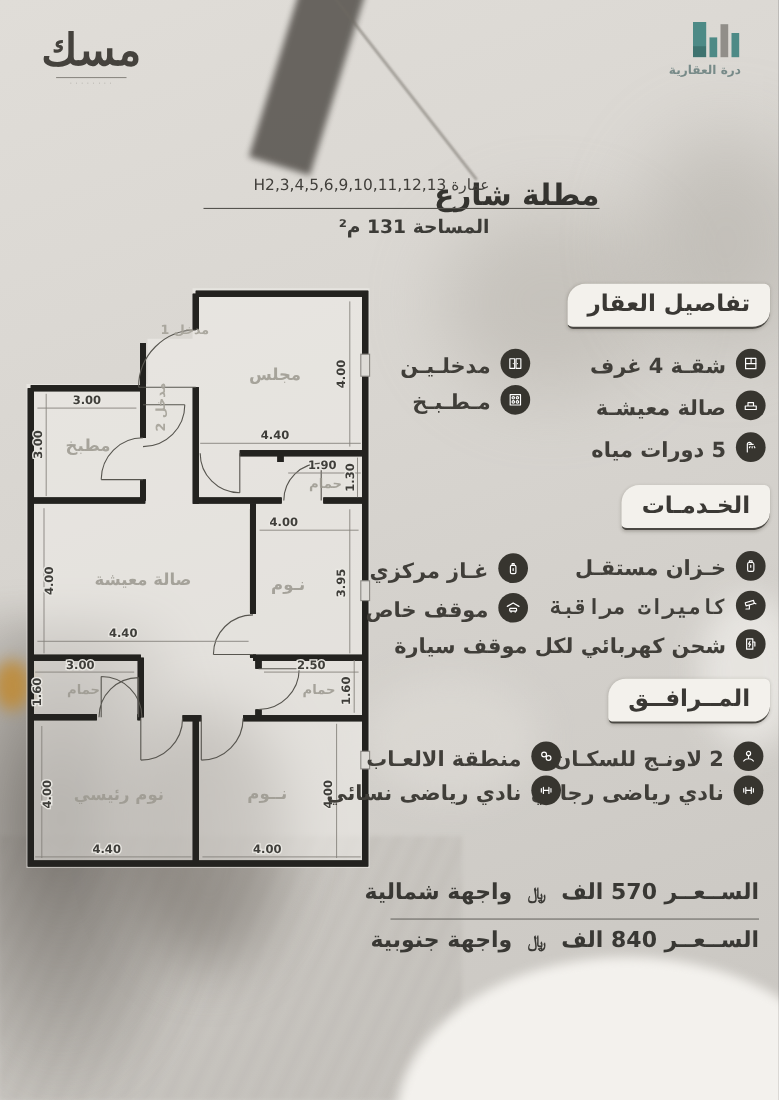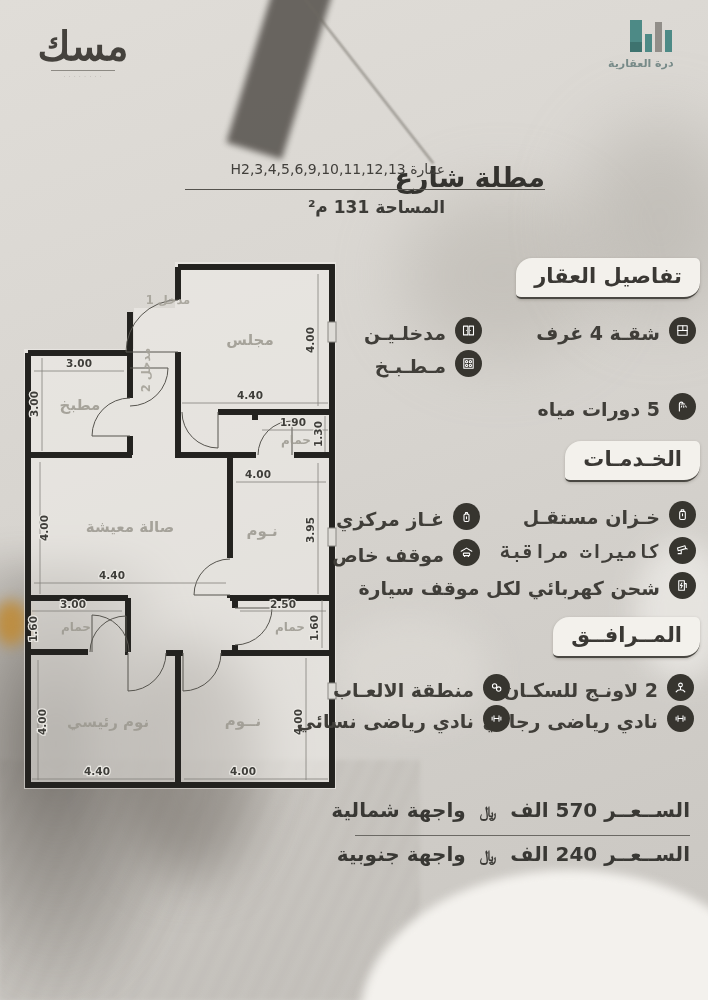--- a/index.html
+++ b/index.html
@@ -245,20 +245,28 @@
 
   <div class="tab" style="right:8px;top:258px;">تفاصيل العقار</div>
   <div class="row" style="right:12px;top:317px;">
     <span class="ic">
         <svg>
           <use href="#ic-unit"></use>
         </svg>
       </span>
     <span class="lbl">شقـة 4 غرف</span>
   </div>
+  <div class="row" style="right:12px;top:355px;">
+    <span class="ic">
+        <svg>
+          <use href="#ic-sofa"></use>
+        </svg>
+      </span>
+    <span class="lbl">صالة معيشـة</span>
+  </div>
   <div class="row" style="right:12px;top:393px;">
     <span class="ic">
         <svg>
           <use href="#ic-bath"></use>
         </svg>
       </span>
     <span class="lbl">5 دورات مياه</span>
   </div>
   <div class="row" style="right:226px;top:317px;">
     <span class="ic">
@@ -353,18 +361,18 @@
     <span class="lbl">نادي رياضى نسائي</span>
   </div>
 
   <div class="price" style="top:798px;">
     <span>الســعــر 570 الف</span>
     <span class="cur">﷼</span>
     <span>واجهة شمالية</span>
   </div>
   <div class="pdiv"></div>
   <div class="price" style="top:842px;">
-    <span>الســعــر 240 الف</span>
+    <span>الســعــر 840 الف</span>
     <span class="cur">﷼</span>
     <span>واجهة جنوبية</span>
   </div>
 
 </div>
 
 </body></html>

